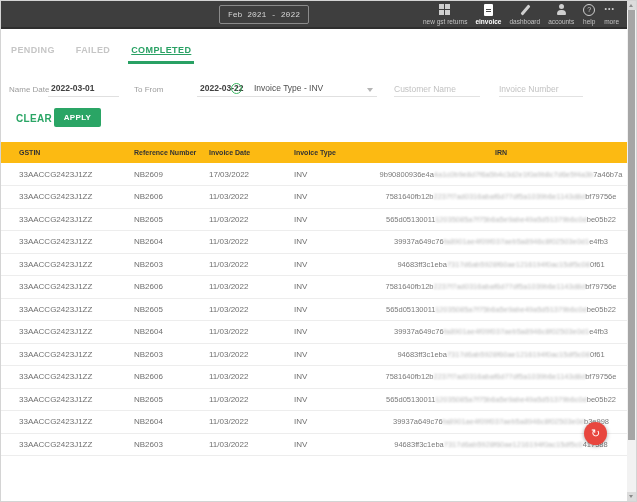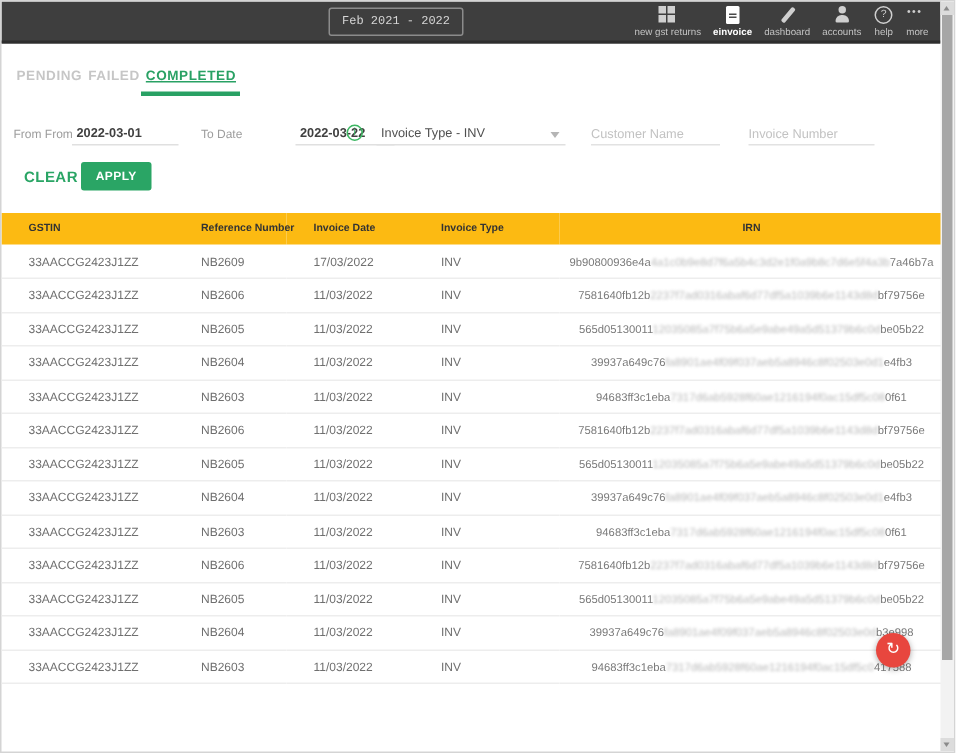--- a/index.html
+++ b/index.html
@@ -22,21 +22,21 @@
     linear-gradient(#cfcfcf,#cfcfcf) 7px 6px/5px 5px no-repeat;}
   [data-name="document-icon"]::before{content:"";position:absolute;left:3px;top:0;width:9px;height:12px;background:#fff;border-radius:1px;}
   [data-name="document-icon"]::after{content:"";position:absolute;left:5px;top:5px;width:5px;height:1px;background:#4a4a4a;box-shadow:0 2px 0 #4a4a4a;}
   [data-name="pencil-icon"]::before{content:"";position:absolute;left:6px;top:0;width:3px;height:12px;background:#cfcfcf;border-radius:1px;transform:rotate(40deg);}
   [data-name="person-icon"]::before{content:"";position:absolute;left:5px;top:0;width:5px;height:5px;border-radius:50%;background:#cfcfcf;}
   [data-name="person-icon"]::after{content:"";position:absolute;left:3px;top:6px;width:9px;height:5px;border-radius:4px 4px 1px 1px;background:#cfcfcf;}
   [data-name="help-icon"]::before{content:"?";position:absolute;left:1px;top:0;width:10px;height:10px;border:1px solid #cfcfcf;border-radius:50%;color:#cfcfcf;font-size:7px;line-height:10px;text-align:center;}
   [data-name="more-icon"]::before{content:"\2022\2022\2022";position:absolute;left:0;top:1px;color:#cfcfcf;font-size:7px;letter-spacing:1px;}
 
   
-  .tabs{position:absolute;left:10px;top:44px;display:flex;gap:4px;}
+  .tabs{position:absolute;left:10px;top:44px;display:flex;gap:21px;}
   .tab{position:relative;font-size:9px;font-weight:bold;letter-spacing:.4px;color:#c6c6c6;padding-bottom:9px;cursor:pointer;}
   .tab.active{color:#29a164;text-decoration:underline;}
   .tab.active::after{content:"";position:absolute;left:-3px;right:-3px;bottom:0;height:3px;background:#29a164;}
 
   
   .flabel{position:absolute;top:84px;font-size:8px;color:#9d9d9d;}
   .flabel.from{left:8px;}
   .flabel.to{left:133px;}
   .fvalue{position:absolute;top:80px;height:16px;font-size:8.5px;font-weight:bold;color:#404040;border-bottom:1px solid #e0e0e0;padding:2px 0 0 3px;cursor:text;}
   .fvalue.from{left:47px;width:71px;}
@@ -129,23 +129,23 @@
         <span data-name="tab-label">FAILED</span>
       </div>
 
       <div class="tab active" data-name="tab">
         <span data-name="tab-label">COMPLETED</span>
       </div>
 
   </div>
 
   <div data-name="filter-bar">
-    <span class="flabel from" data-name="from-date-label">From From</span>
+    <span class="flabel from" data-name="from-date-label">Name Date</span>
     <div class="fvalue from" data-name="from-date-input">2022-03-01</div>
-    <span class="flabel to" data-name="to-date-label">To Date</span>
+    <span class="flabel to" data-name="to-date-label">To From</span>
     <div class="fvalue to" data-name="to-date-input">2022-03-22</div>
     <i class="info" data-name="info-icon"></i>
     <div class="fselect" data-name="invoice-type-select">
       <span data-name="invoice-type-value">Invoice Type - INV</span>
       <i class="chev" data-name="chevron-down-icon"></i>
     </div>
     <input class="finput cust" data-name="customer-name-input" placeholder="Customer Name" style="">
     <input class="finput invn" data-name="invoice-number-input" placeholder="Invoice Number" style="">
     <span class="clear" data-name="clear-button">CLEAR</span>
     <button class="apply" data-name="apply-button">APPLY</button>

